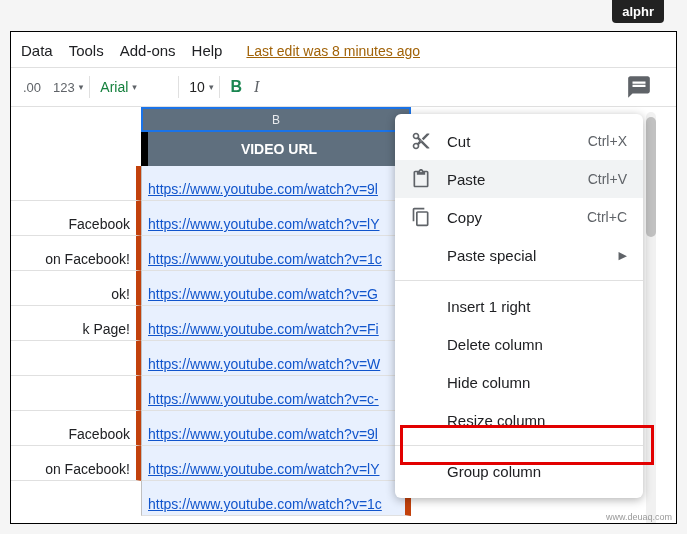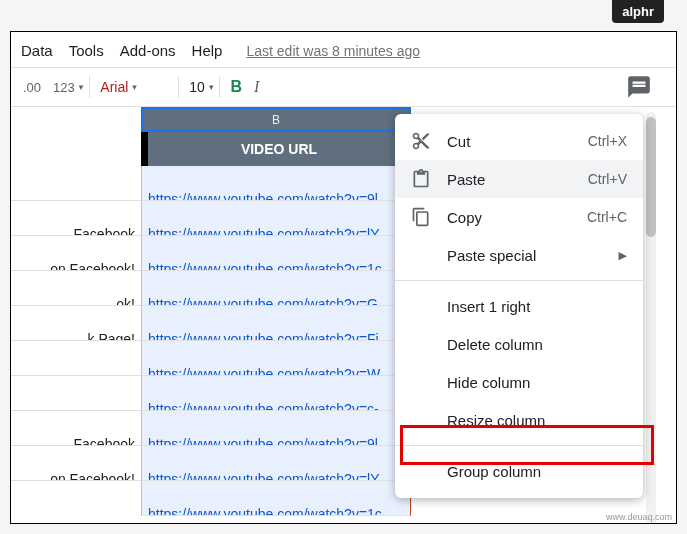--- a/index.html
+++ b/index.html
@@ -55,21 +55,21 @@
     .menubar {
       display: flex;
       align-items: center;
       gap: 16px;
       padding: 10px 10px 8px 10px;
       font-size: 15px;
       color: #202124;
     }
     .menubar .menuitem { cursor: pointer; }
     .last-edit {
-      color: #737373;
+      color: #a16207;
       text-decoration: underline;
       font-size: 14px;
       margin-left: 8px;
     }
     .toolbar {
       display: flex;
       align-items: center;
       padding: 6px 6px;
       border-top: 1px solid #e0e0e0;
       border-bottom: 1px solid #e0e0e0;
@@ -89,21 +89,21 @@
       font-size: 9px;
       color: #5f6368;
       margin-left: 4px;
     }
     .divider {
       width: 1px;
       height: 22px;
       background: #e0e0e0;
       margin: 0 4px;
     }
-    .font-box { min-width: 80px; font-size: 14px; color: #b91c1c; }
+    .font-box { min-width: 80px; font-size: 14px; color: #15803d; }
     .size-box { min-width: 30px; font-size: 14px; color: #222; }
     .bold { font-weight: bold; color: #1a8651; font-size: 16px; }
     .italic { font-style: italic; font-family: Georgia, serif; font-size: 16px; color: #5f6368; }
     .sheet {
       position: relative;
     }
     .col-header {
       position: absolute;
       top: 0;
       left: 130px;
@@ -139,22 +139,22 @@
     }
     .colB {
       position: absolute;
       top: 59px;
       left: 130px;
       width: 270px;
     }
     .cell {
       height: 35px;
       border-bottom: 1px solid #e0e0e0;
-      border-right: 1px solid #c2410c;
-      padding: 16px 6px;
+      border-right: 6px solid #c2410c;
+      padding: 6px 6px;
       line-height: 35px;
       white-space: nowrap;
       overflow: hidden;
       font-size: 14px;
       color: #202124;
     }
     .colA .cell { text-align: right; border-left: none; }
     .colB .cell {
       background: #e8f0fe;
       border-left: 1px solid #c0c0c0;

